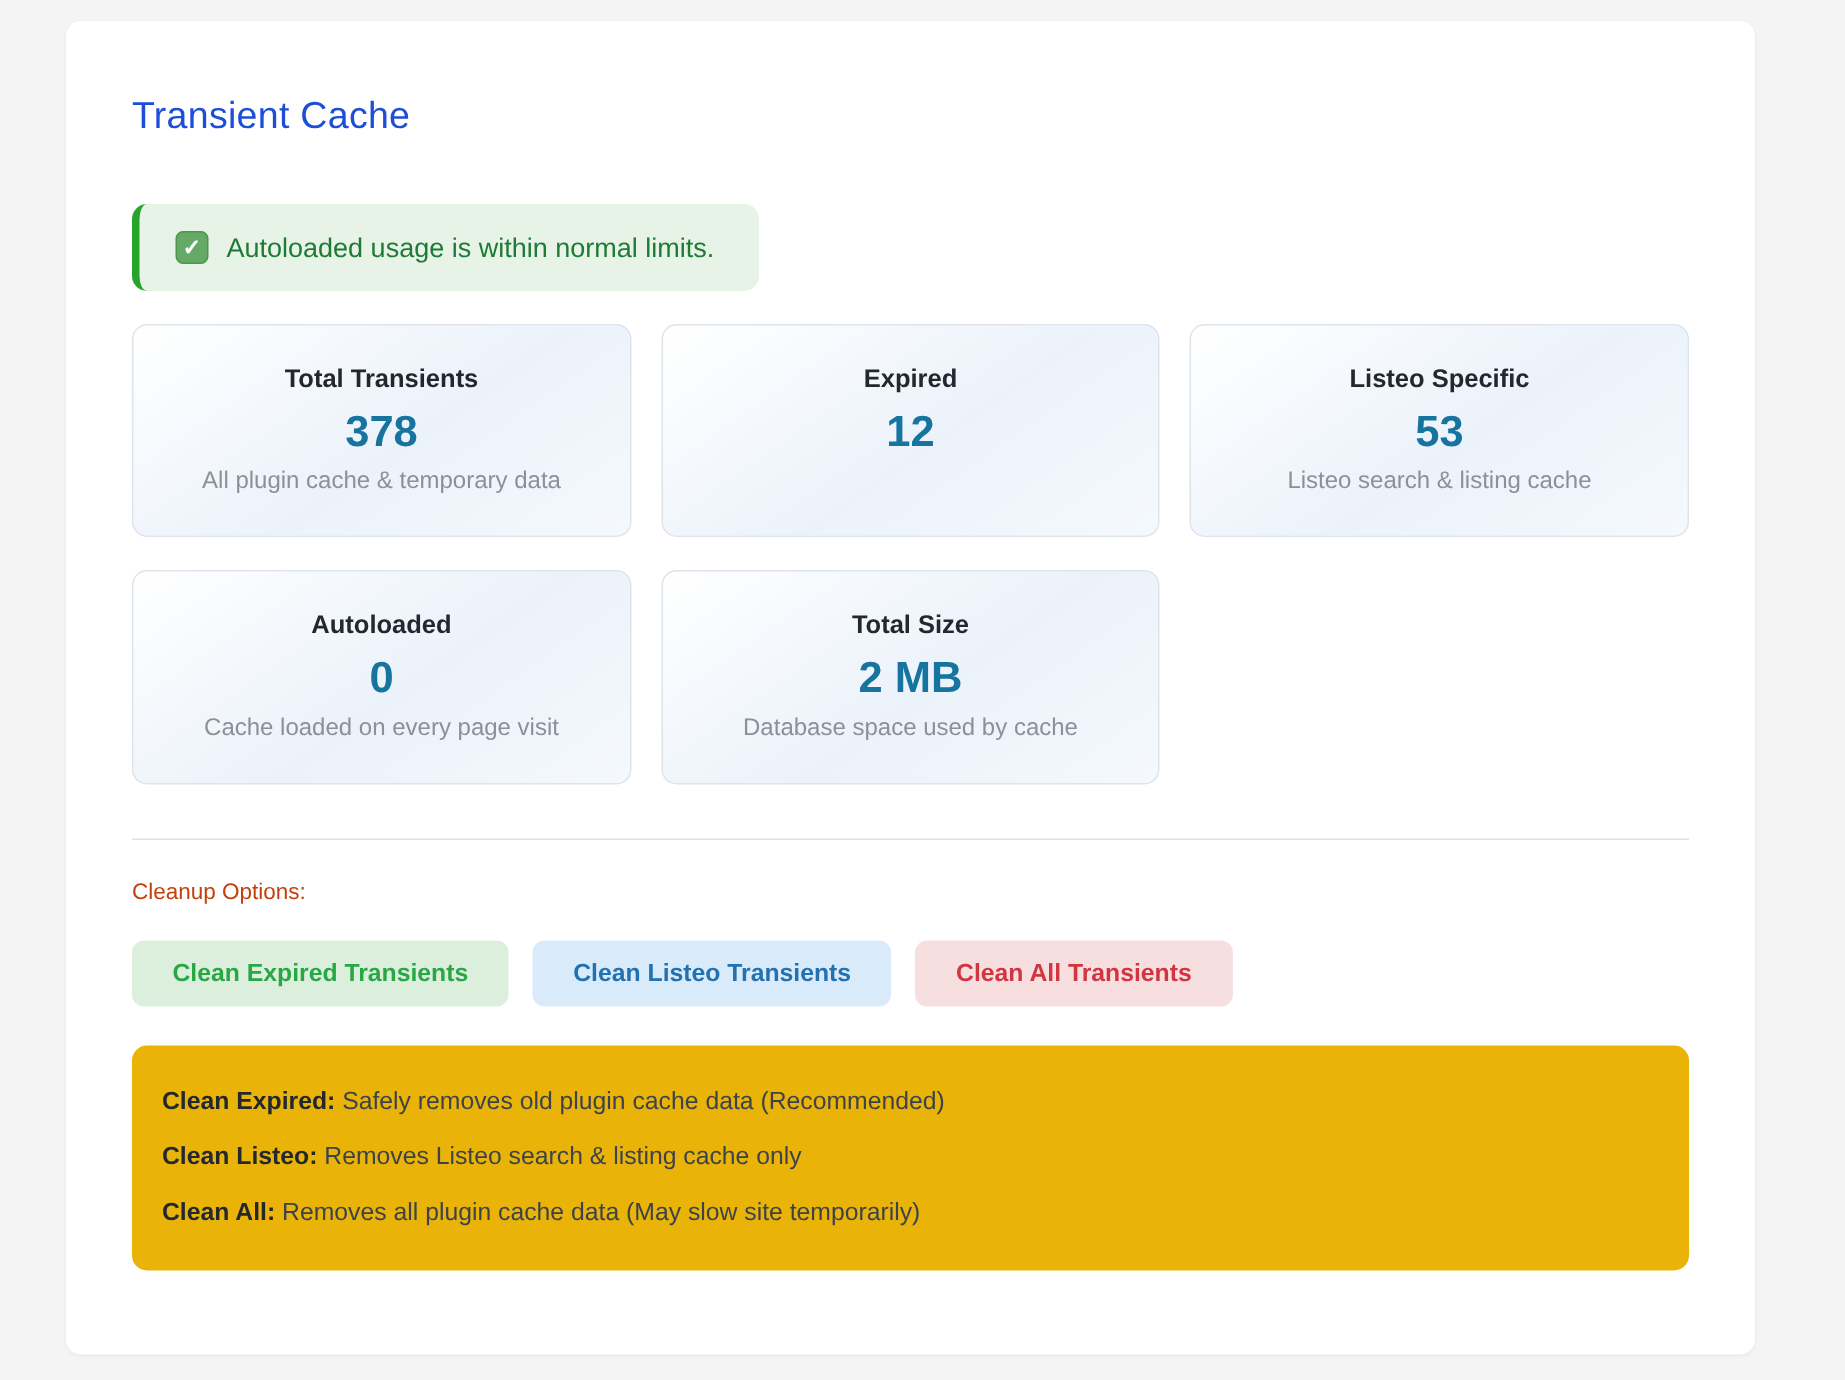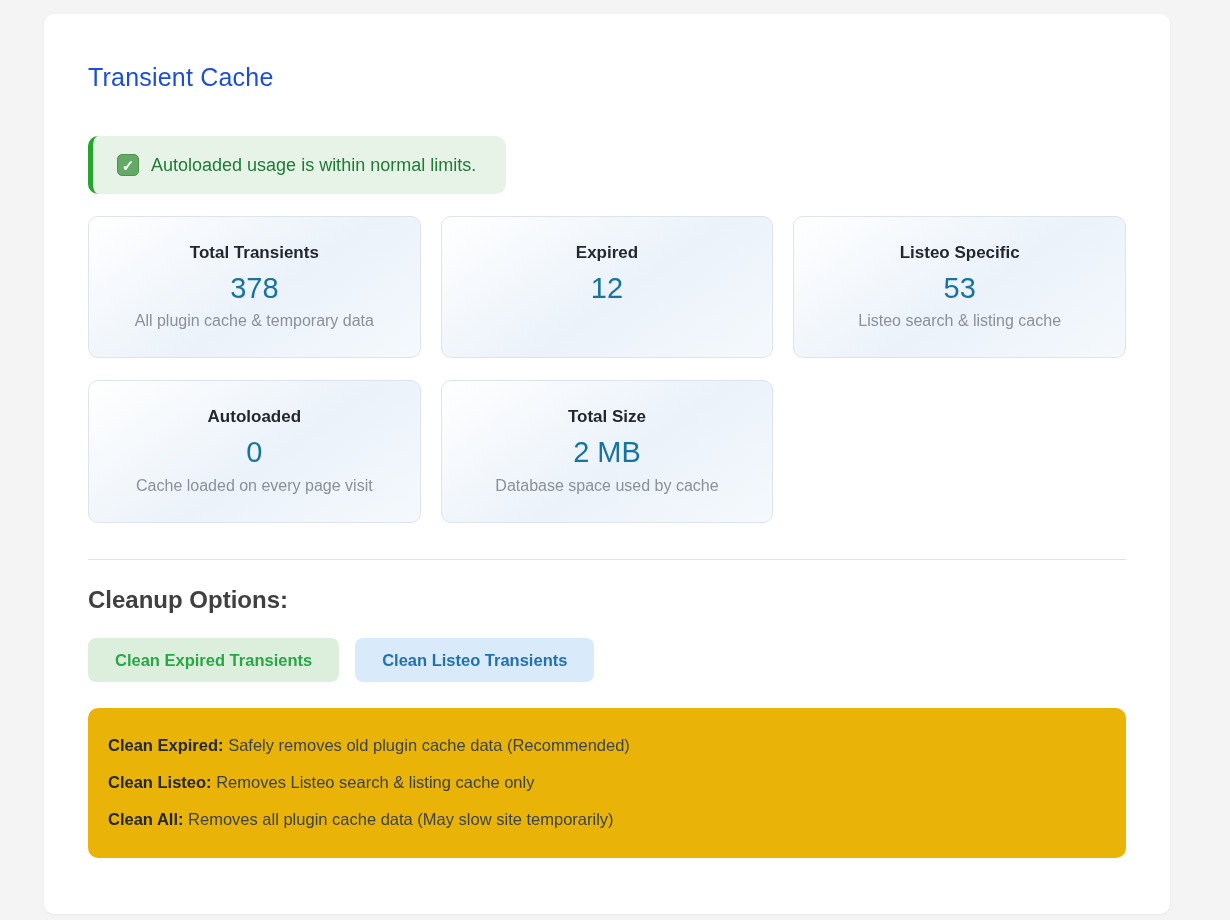--- a/index.html
+++ b/index.html
@@ -81,41 +81,41 @@
     padding: 26px 14px 27px 14px;
   }
   .stat-label {
     font-size: 17px;
     font-weight: 700;
     color: #23272e;
     margin: 0 0 9px 0;
   }
   .stat-value {
     font-size: 29px;
-    font-weight: 400;
+    font-weight: 700;
     color: var(--stat-blue);
     margin: 0 0 7px 0;
     line-height: 1.15;
   }
   .stat-desc {
     font-size: 16px;
     color: #8b9099;
     margin: 0;
   }
   .divider {
     border: none;
     border-top: 1px solid #e1e1e4;
     margin: 36px 0 0 0;
   }
   
   .cleanup-heading {
     margin: 26px 0 0 0;
-    font-size: 24px;
-    font-weight: 700;
-    color: #404040;
+    font-size: 15px;
+    font-weight: 400;
+    color: #c2410c;
   }
   .buttons-row {
     margin-top: 24px;
     display: flex;
     gap: 16px;
   }
   .btn {
     border: none;
     border-radius: 8px;
     padding: 13px 27px;
@@ -192,20 +192,21 @@
 
   </div>
 
   <hr class="divider">
 
   <h2 class="cleanup-heading">Cleanup Options:</h2>
 
   <div class="buttons-row">
     <button class="btn btn-green">Clean Expired Transients</button>
     <button class="btn btn-blue">Clean Listeo Transients</button>
+    <button class="btn btn-red">Clean All Transients</button>
   </div>
 
   <div class="help-box">
     <p class="help-line">
       <strong class="help-term">Clean Expired:</strong><span> Safely removes old plugin cache data (Recommended)</span>
     </p>
     <p class="help-line">
       <strong class="help-term">Clean Listeo:</strong><span> Removes Listeo search &amp; listing cache only</span>
     </p>
     <p class="help-line">

